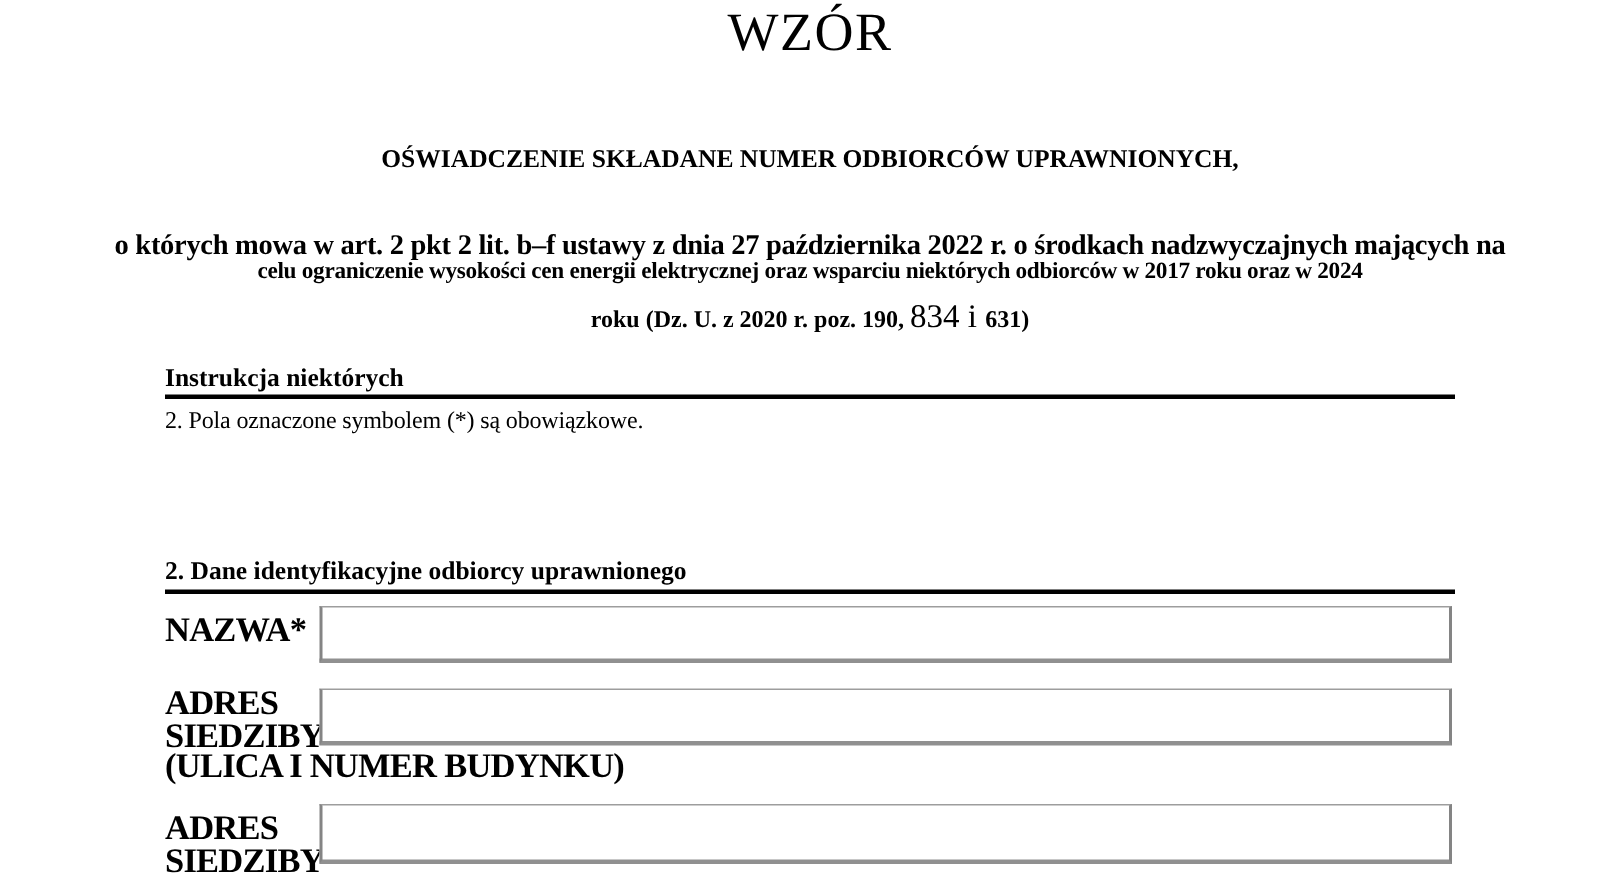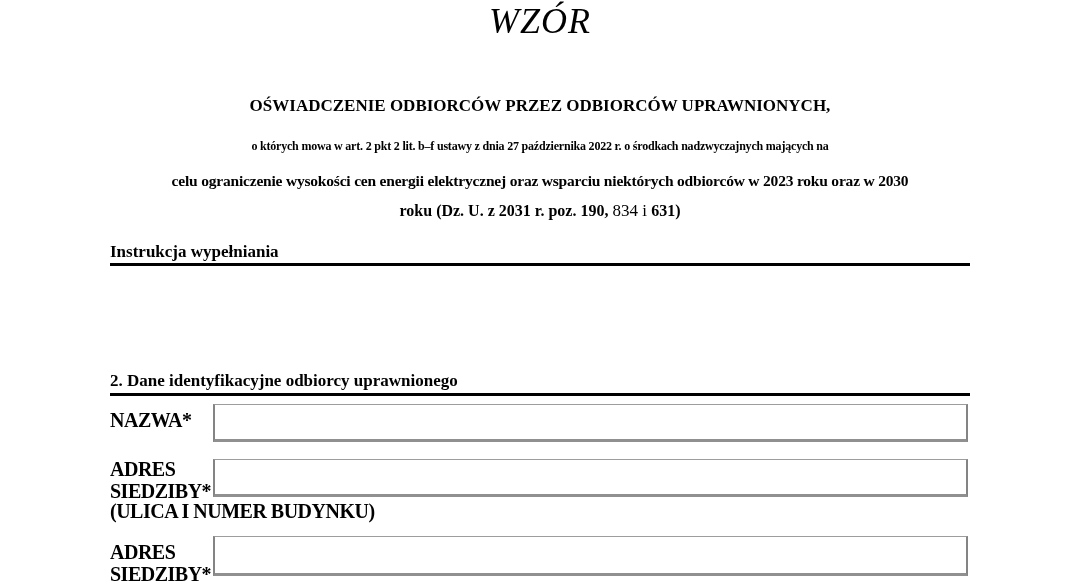--- a/index.html
+++ b/index.html
@@ -10,39 +10,38 @@
     font-family: "Liberation Serif", serif;
     overflow: hidden;
     position: relative;
   }
   .abs { position: absolute; }
 
   
   #wzor {
     top: 0; left: 0; width: 100%;
     text-align: center;
-    font-style: italic;
     font-size: 36px;
     line-height: 42px;
     letter-spacing: 1px;
   }
 
   
   .hline {
     left: 0; width: 100%;
     text-align: center;
     font-weight: bold;
     white-space: nowrap;
   }
   #h1 { top: 96px;  font-size: 17px; }
-  #h2 { top: 139px; font-size: 12px; letter-spacing: -0.2px; }
+  #h2 { top: 153px; font-size: 19px; letter-spacing: -0.2px; }
   #h3 { top: 172px; font-size: 15.5px; letter-spacing: -0.2px; }
   #h4 { top: 198px; font-size: 16px; line-height: 26px; }
   #h4 .amendment {
-    font-size: 17px;
+    font-size: 22px;
     font-weight: normal;
   }
 
   
   .sec-title {
     left: 110px;
     font-size: 17px;
     font-weight: bold;
     white-space: nowrap;
   }
@@ -60,21 +59,21 @@
     left: 110px; top: 270px; width: 862px;
     font-size: 16px;
     line-height: 22px;
     letter-spacing: -0.1px;
   }
 
   
   .field-label {
     left: 110px;
     font-weight: bold;
-    font-size: 20px;
+    font-size: 23px;
     letter-spacing: -0.5px;
     line-height: 22px;
     white-space: nowrap;
   }
   #nazwa-label  { top: 409px; }
   #adres1-l1    { top: 458px; }
   #adres1-l2    { top: 480px; }
   #adres1-note  { top: 500px; font-family: Liberation Serif, serif; }
   #adres2-l1    { top: 541px; }
   #adres2-l2    { top: 563px; }
@@ -96,28 +95,29 @@
   }
   #nazwa-input  { top: 404px; }
   #adres1-input { top: 459px; }
   #adres2-input { top: 536px; height: 40px; }
 </style>
 </head>
 <body>
 
 <div id="wzor" class="abs">WZÓR</div>
 
-<div id="h1" class="abs hline">OŚWIADCZENIE ODBIORCÓW PRZEZ ODBIORCÓW UPRAWNIONYCH,</div>
+<div id="h1" class="abs hline">OŚWIADCZENIE SKŁADANE NUMER ODBIORCÓW UPRAWNIONYCH,</div>
 <div id="h2" class="abs hline">o których mowa w art. 2 pkt 2 lit. b–f ustawy z dnia 27 października 2022 r. o środkach nadzwyczajnych mających na</div>
-<div id="h3" class="abs hline">celu ograniczenie wysokości cen energii elektrycznej oraz wsparciu niektórych odbiorców w 2023 roku oraz w 2030</div>
-<div id="h4" class="abs hline"><span>roku (Dz. U. z 2031 r. poz. 190, </span><span class="amendment">834 i </span><span>631)</span></div>
+<div id="h3" class="abs hline">celu ograniczenie wysokości cen energii elektrycznej oraz wsparciu niektórych odbiorców w 2017 roku oraz w 2024</div>
+<div id="h4" class="abs hline"><span>roku (Dz. U. z 2020 r. poz. 190, </span><span class="amendment">834 i </span><span>631)</span></div>
 
-<div id="instr-title" class="abs sec-title">Instrukcja wypełniania</div>
+<div id="instr-title" class="abs sec-title">Instrukcja niektórych</div>
 <div id="instr-rule" class="abs rule"></div>
 <div id="instr-list" class="abs">
+  <div>2. Pola oznaczone symbolem (*) są obowiązkowe.</div>
 </div>
 
 <div id="sec1-title" class="abs sec-title">2. Dane identyfikacyjne odbiorcy uprawnionego</div>
 <div id="sec1-rule" class="abs rule"></div>
 
 <div id="nazwa-label" class="abs field-label">NAZWA*</div>
 <input id="nazwa-input" class="fieldbox" type="text" value="" style="">
 
 <div id="adres1-l1" class="abs field-label">ADRES</div>
 <div id="adres1-l2" class="abs field-label">SIEDZIBY*</div>

